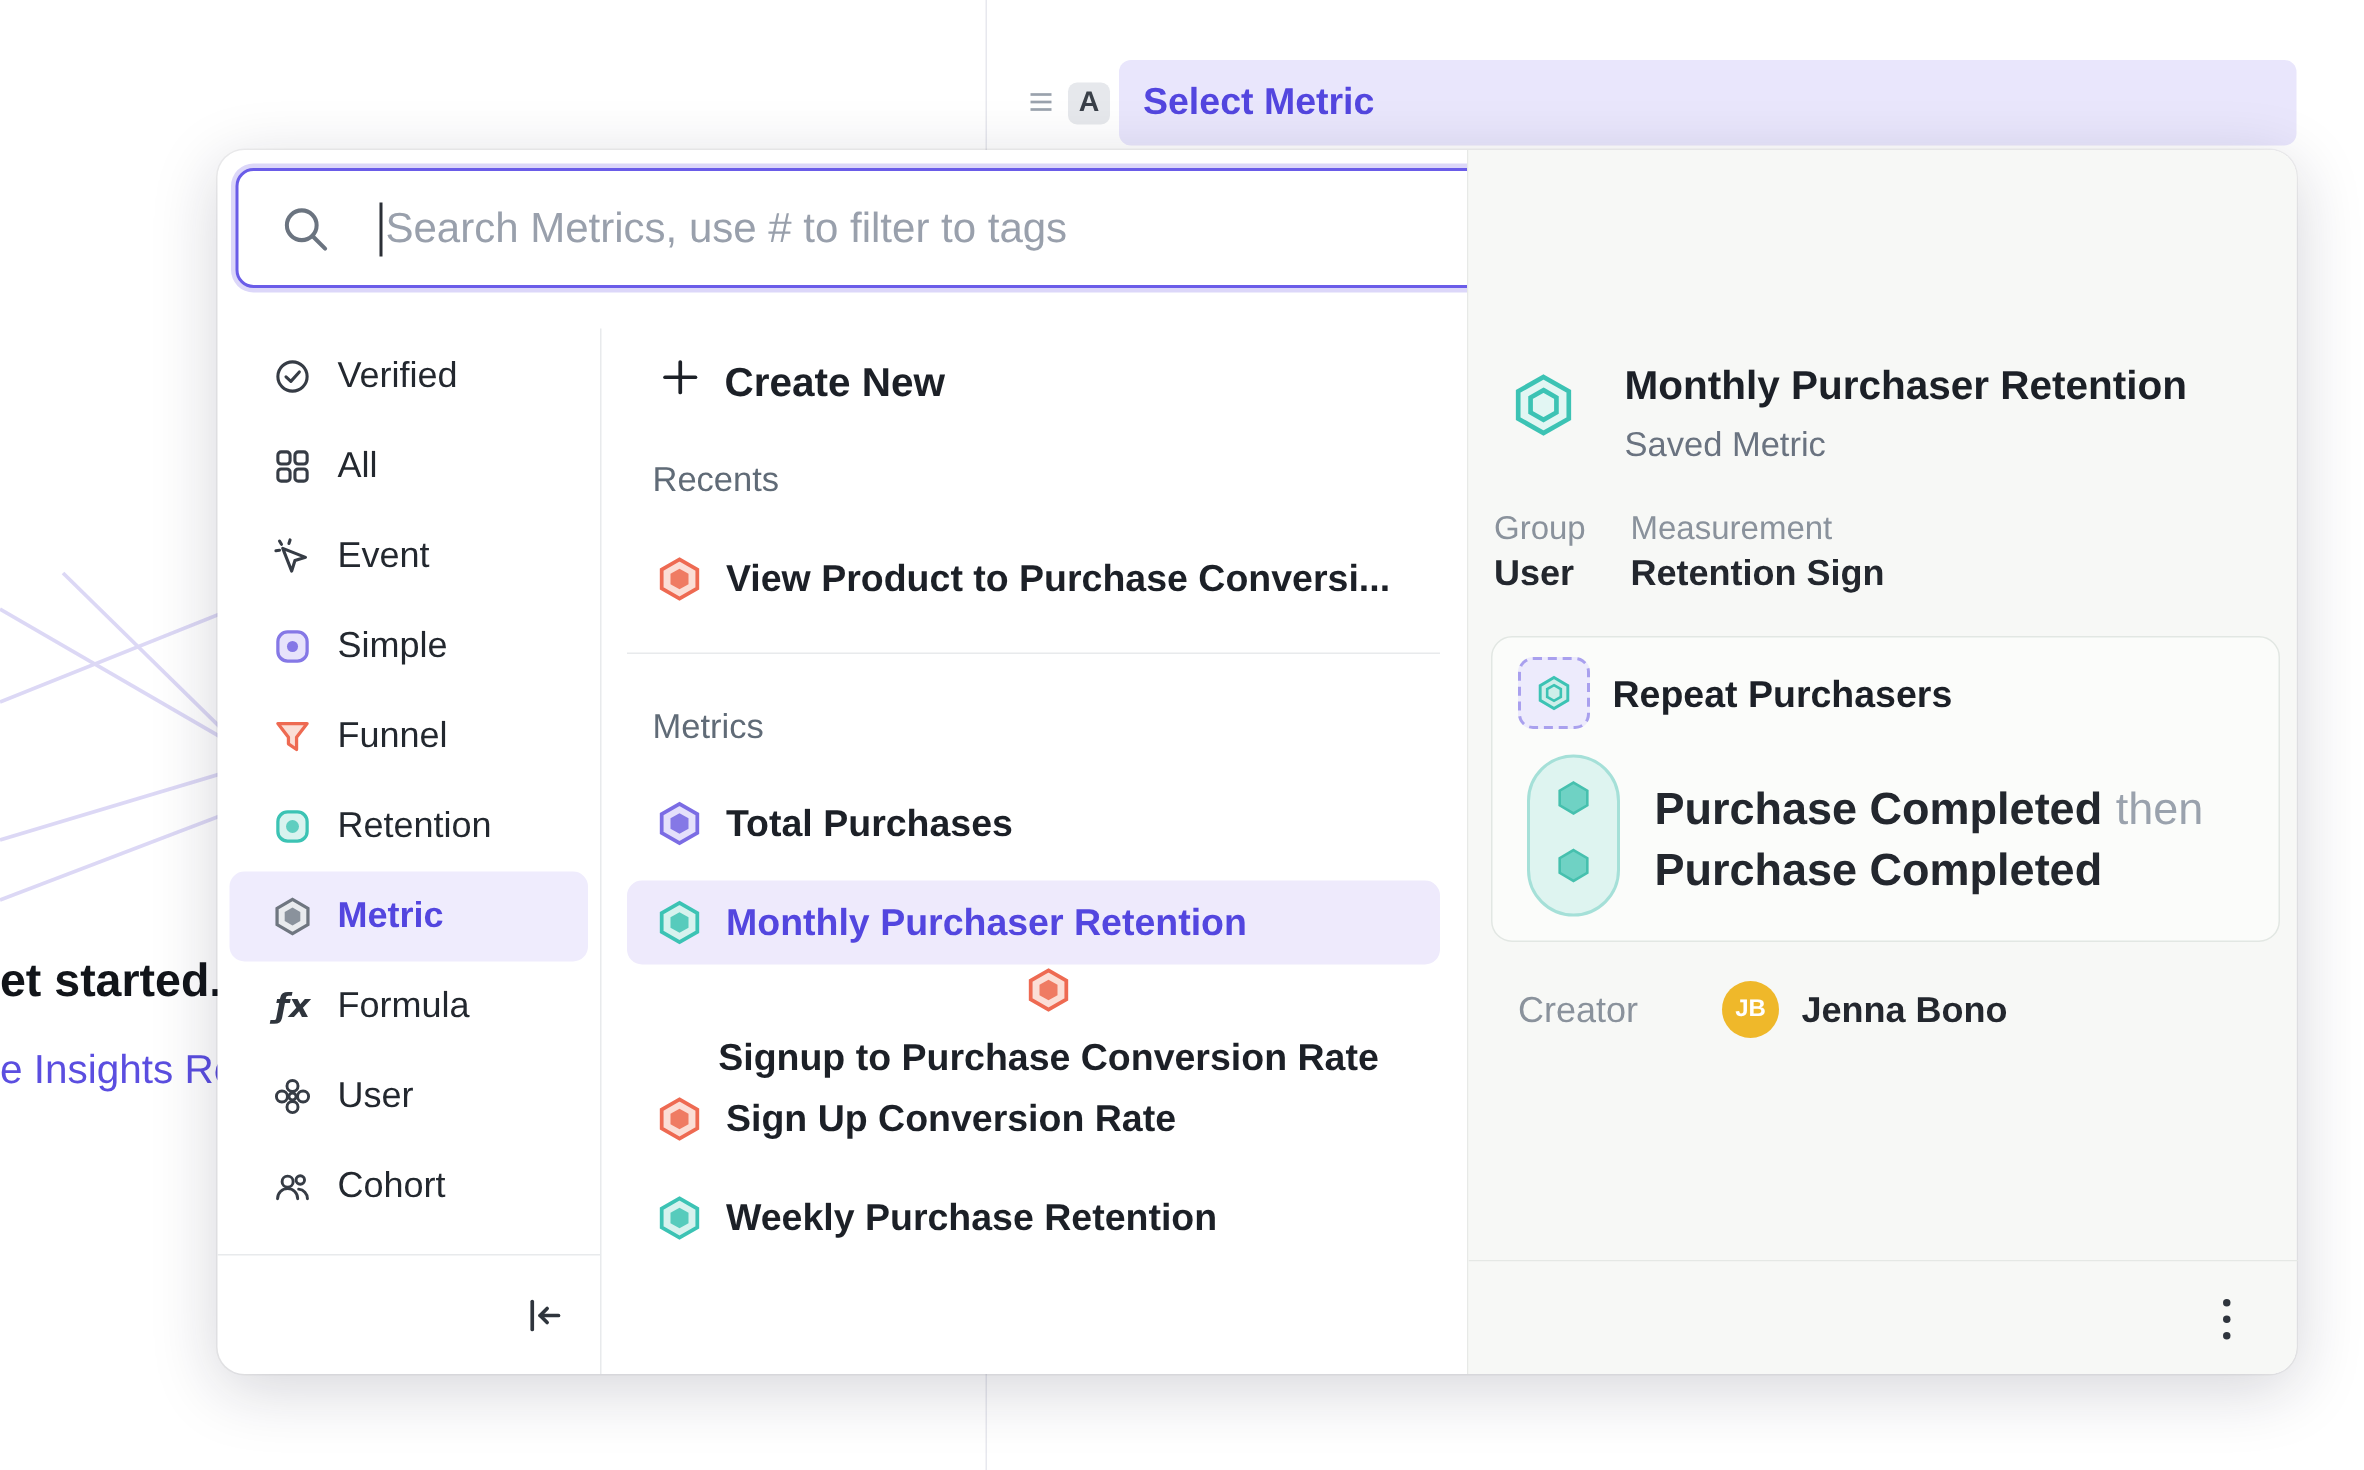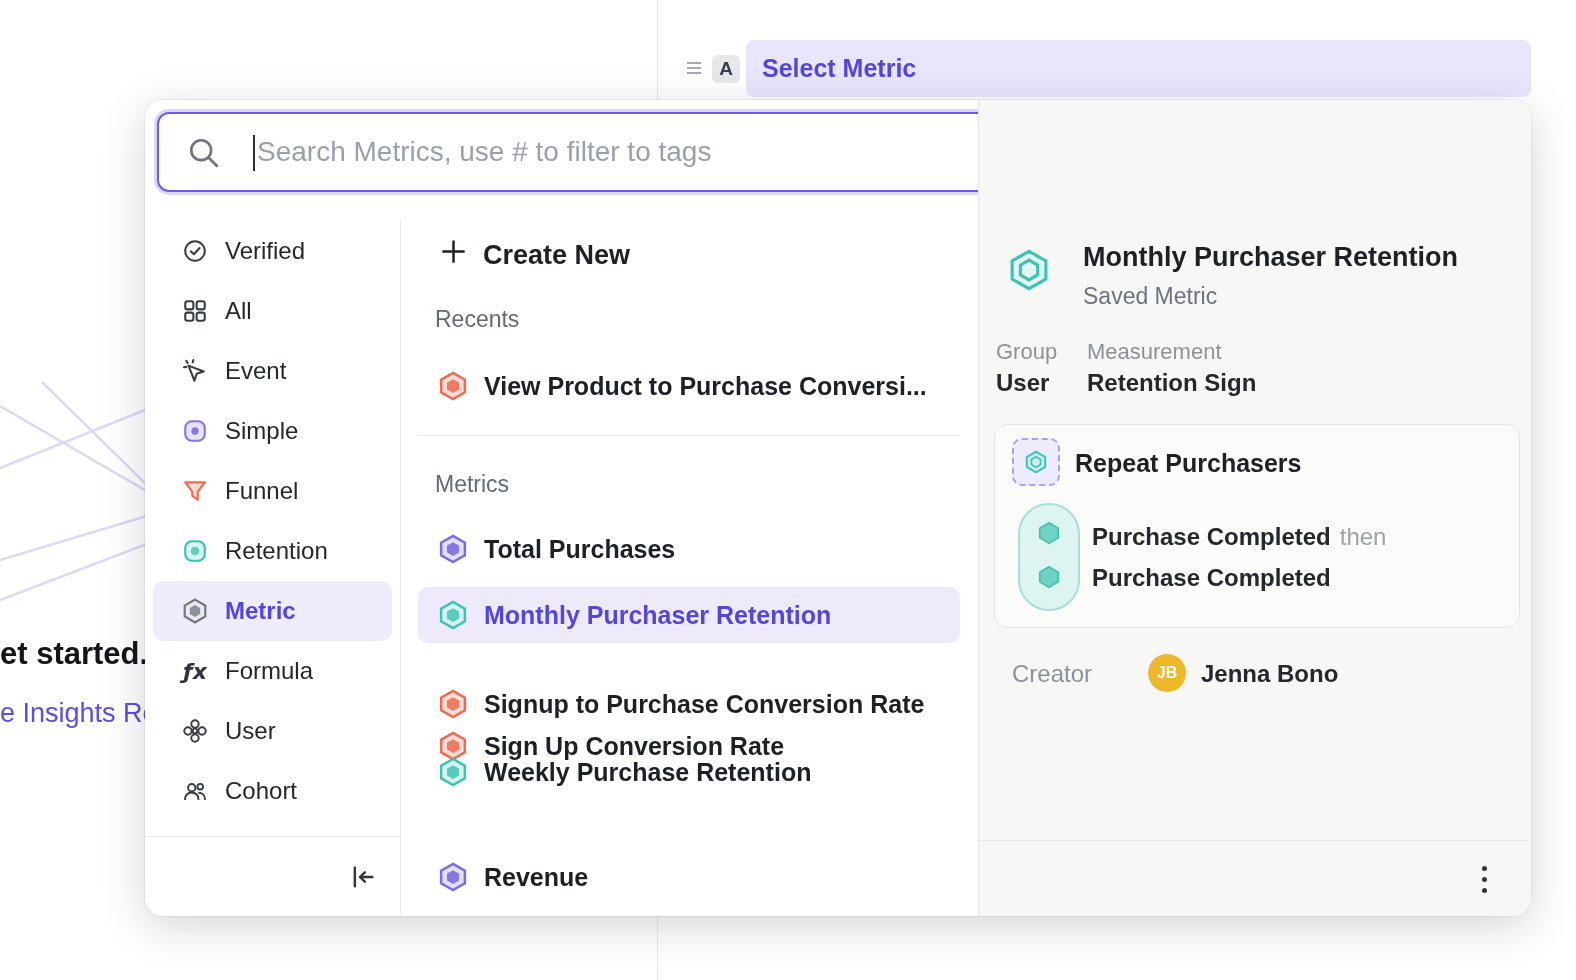--- a/index.html
+++ b/index.html
@@ -52,22 +52,22 @@
          font-size:27px;font-weight:700;color:#1c2027;cursor:pointer;}
   .sect{position:absolute;left:35px;font-size:23px;font-weight:500;color:#606b77;}
   .sect.recents{top:206px;}
   .sect.metrics{top:371px;}
   .hdivider{position:absolute;left:18px;top:335px;width:542px;height:1px;background:#e8eaec;}
   .mrow{position:absolute;left:18px;width:542px;height:56px;display:flex;align-items:center;gap:16px;
         padding-left:20px;box-sizing:border-box;border-radius:10px;font-size:25px;font-weight:700;color:#1c2027;cursor:pointer;}
   .mrow .micon{width:30px;height:30px;flex:0 0 30px;display:flex;align-items:center;justify-content:center;}
   .mrow.selected{background:#eeeafc;color:#5346df;}
   .mrow.r-recent{top:258px;}
-  .mrow.r-0{top:421px;align-items:center;} .mrow.r-1{top:487px;} .mrow.r-2{top:576px;}
-  .mrow.r-3{top:618px;} .mrow.r-4{top:644px;} .mrow.r-5{top:749px;}
+  .mrow.r-0{top:421px;align-items:center;} .mrow.r-1{top:487px;} .mrow.r-2{top:545px;flex-direction:column;}
+  .mrow.r-3{top:618px;} .mrow.r-4{top:684px;} .mrow.r-5{top:749px;}
 
   
   .hex-outer{stroke-width:2;}
   .teal  .hex-outer{fill:#d7f2ee;stroke:#3cc3b4;} .teal  .hex-inner{fill:#57cbbc;}
   .orange .hex-outer{fill:#fbded6;stroke:#ee6a52;} .orange .hex-inner{fill:#ef7b63;}
   .purple .hex-outer{fill:#e4e0fb;stroke:#7b6ce4;} .purple .hex-inner{fill:#8578e6;}
   .gray  .hex-outer{fill:#e9ebee;stroke:#6f7680;} .gray  .hex-inner{fill:#8a929c;}
 
   
   .detail{position:absolute;left:833px;top:0;width:553px;height:816px;background:#f7f8f6;
@@ -83,21 +83,21 @@
   .d-meas-value{left:108px;top:269px;font-weight:600;}
 
   .card{position:absolute;left:15px;top:324px;width:526px;height:204px;background:#fbfcfa;
         border:1px solid #e2e7e3;border-radius:14px;box-sizing:border-box;}
   .card-dashed{position:absolute;left:17px;top:13px;width:48px;height:48px;border:2px dashed #a9a0ee;border-radius:10px;
         background:#edebfc;box-sizing:border-box;display:flex;align-items:center;justify-content:center;}
   .card-title{position:absolute;left:80px;top:24px;font-size:25px;font-weight:700;color:#1c2027;}
   .pill{position:absolute;left:23px;top:78px;width:62px;height:108px;background:#def4f0;border:2px solid #a5e0d8;
         border-radius:34px;box-sizing:border-box;display:flex;flex-direction:column;align-items:center;
         justify-content:center;gap:14px;}
-  .step{position:absolute;left:97px;font-size:24px;font-weight:700;color:#23272e;}
+  .step{position:absolute;left:108px;font-size:30px;font-weight:700;color:#23272e;}
   .step1{top:98px;} .step2{top:139px;}
   .then{color:#9aa2ad;font-weight:400;margin-left:9px;}
 
   .creator-label{position:absolute;left:33px;top:560px;font-size:24px;font-weight:500;color:#8a929c;}
   .avatar{position:absolute;left:169px;top:554px;width:38px;height:38px;border-radius:50%;background:#efb82a;
         color:#fff;font-weight:700;font-size:16px;display:flex;align-items:center;justify-content:center;}
   .creator-name{position:absolute;left:222px;top:560px;font-size:24px;font-weight:600;color:#23272e;}
 
   .d-footer{position:absolute;left:0;top:740px;width:553px;height:76px;border-top:1px solid #e5e8e5;
         border-radius:0 0 18px 0;box-sizing:border-box;}
@@ -326,29 +326,20 @@
       <div class="mrow r-4">
         <span class="micon teal">
           <svg width="30" height="30" viewBox="0 0 24 24">
               <polygon class="hex-outer" points="12,1.5 21.5,7 21.5,17 12,22.5 2.5,17 2.5,7"></polygon>
               <polygon class="hex-inner" points="12,6.5 16.8,9.2 16.8,14.8 12,17.5 7.2,14.8 7.2,9.2"></polygon>
             </svg>
         </span>
         <span>Weekly Purchase Retention</span>
       </div>
 
-      <div class="mrow r-5">
-        <span class="micon purple">
-          <svg width="30" height="30" viewBox="0 0 24 24">
-              <polygon class="hex-outer" points="12,1.5 21.5,7 21.5,17 12,22.5 2.5,17 2.5,7"></polygon>
-              <polygon class="hex-inner" points="12,6.5 16.8,9.2 16.8,14.8 12,17.5 7.2,14.8 7.2,9.2"></polygon>
-            </svg>
-        </span>
-        <span>Revenue</span>
-      </div>
     </div>
 
     <div class="detail">
       <span class="d-icon">
         <svg width="44" height="44" viewBox="0 0 24 24" fill="none">
             <polygon points="12,1.8 21.2,7 21.2,17 12,22.2 2.8,17 2.8,7" fill="#e2f6f3" stroke="#3cc3b4" stroke-width="1.7"></polygon>
             <polygon points="12,6.6 16.7,9.3 16.7,14.7 12,17.4 7.3,14.7 7.3,9.3" fill="none" stroke="#3cc3b4" stroke-width="1.7"></polygon>
           </svg>
       </span>
       <div class="d-title">Monthly Purchaser Retention</div>

